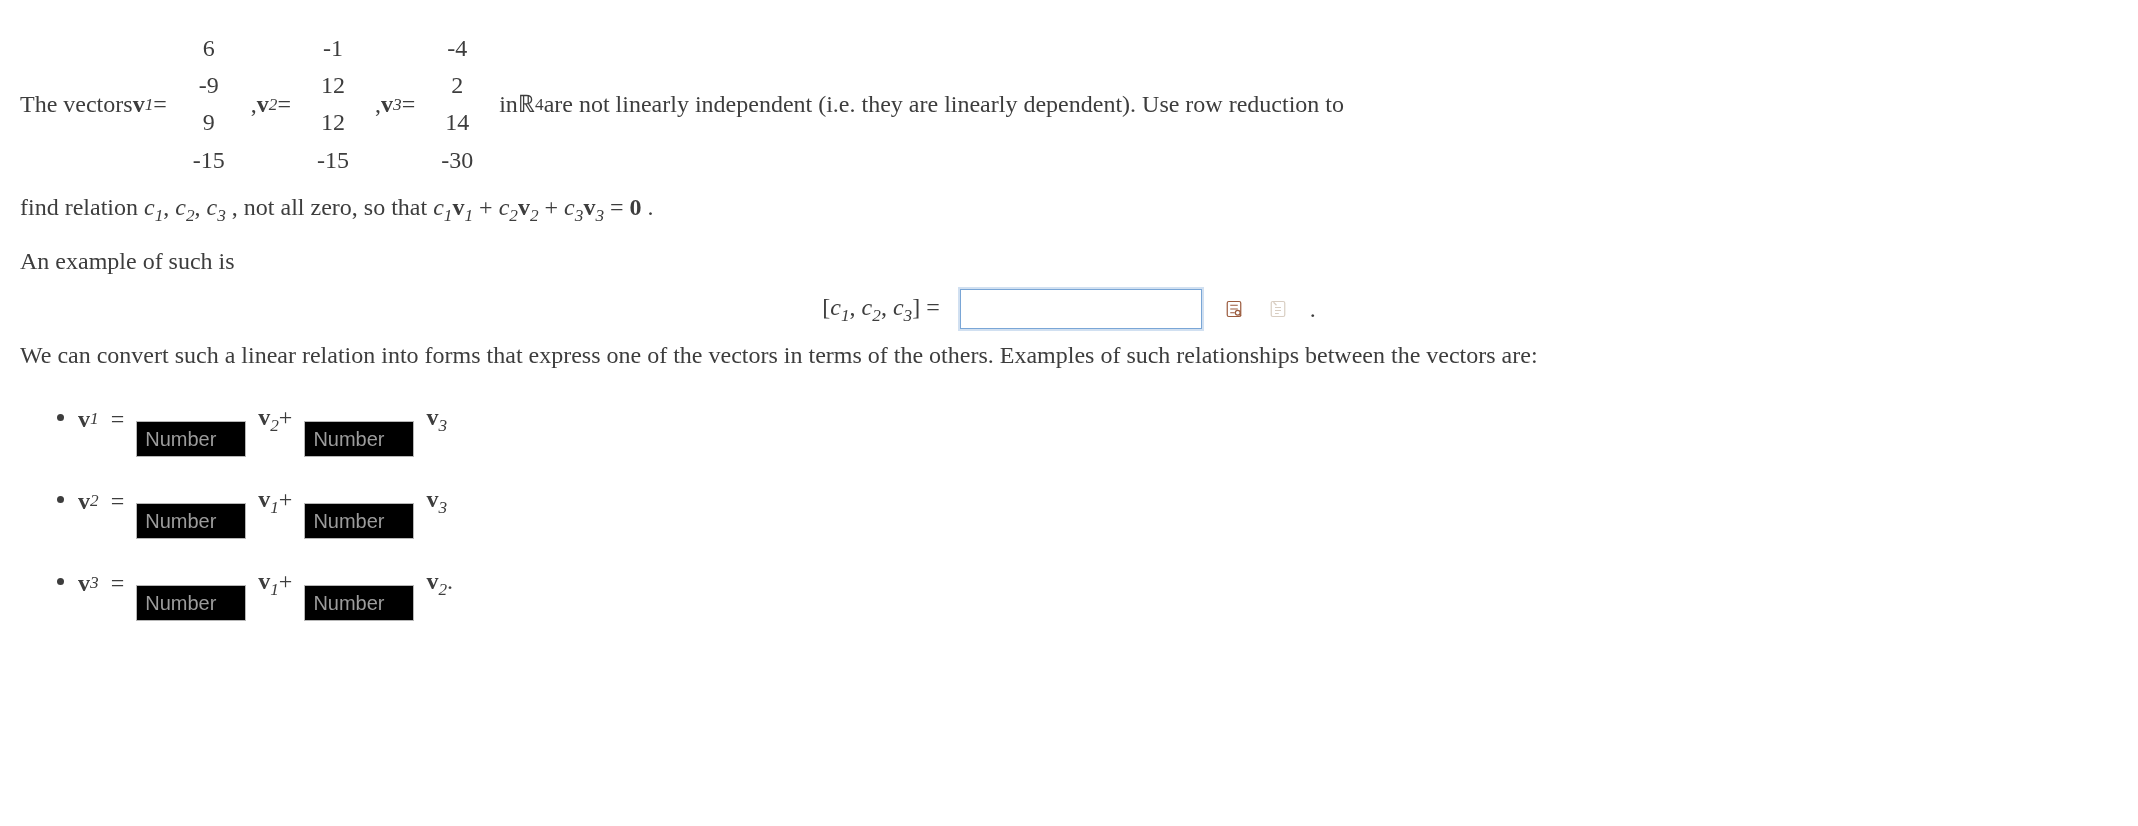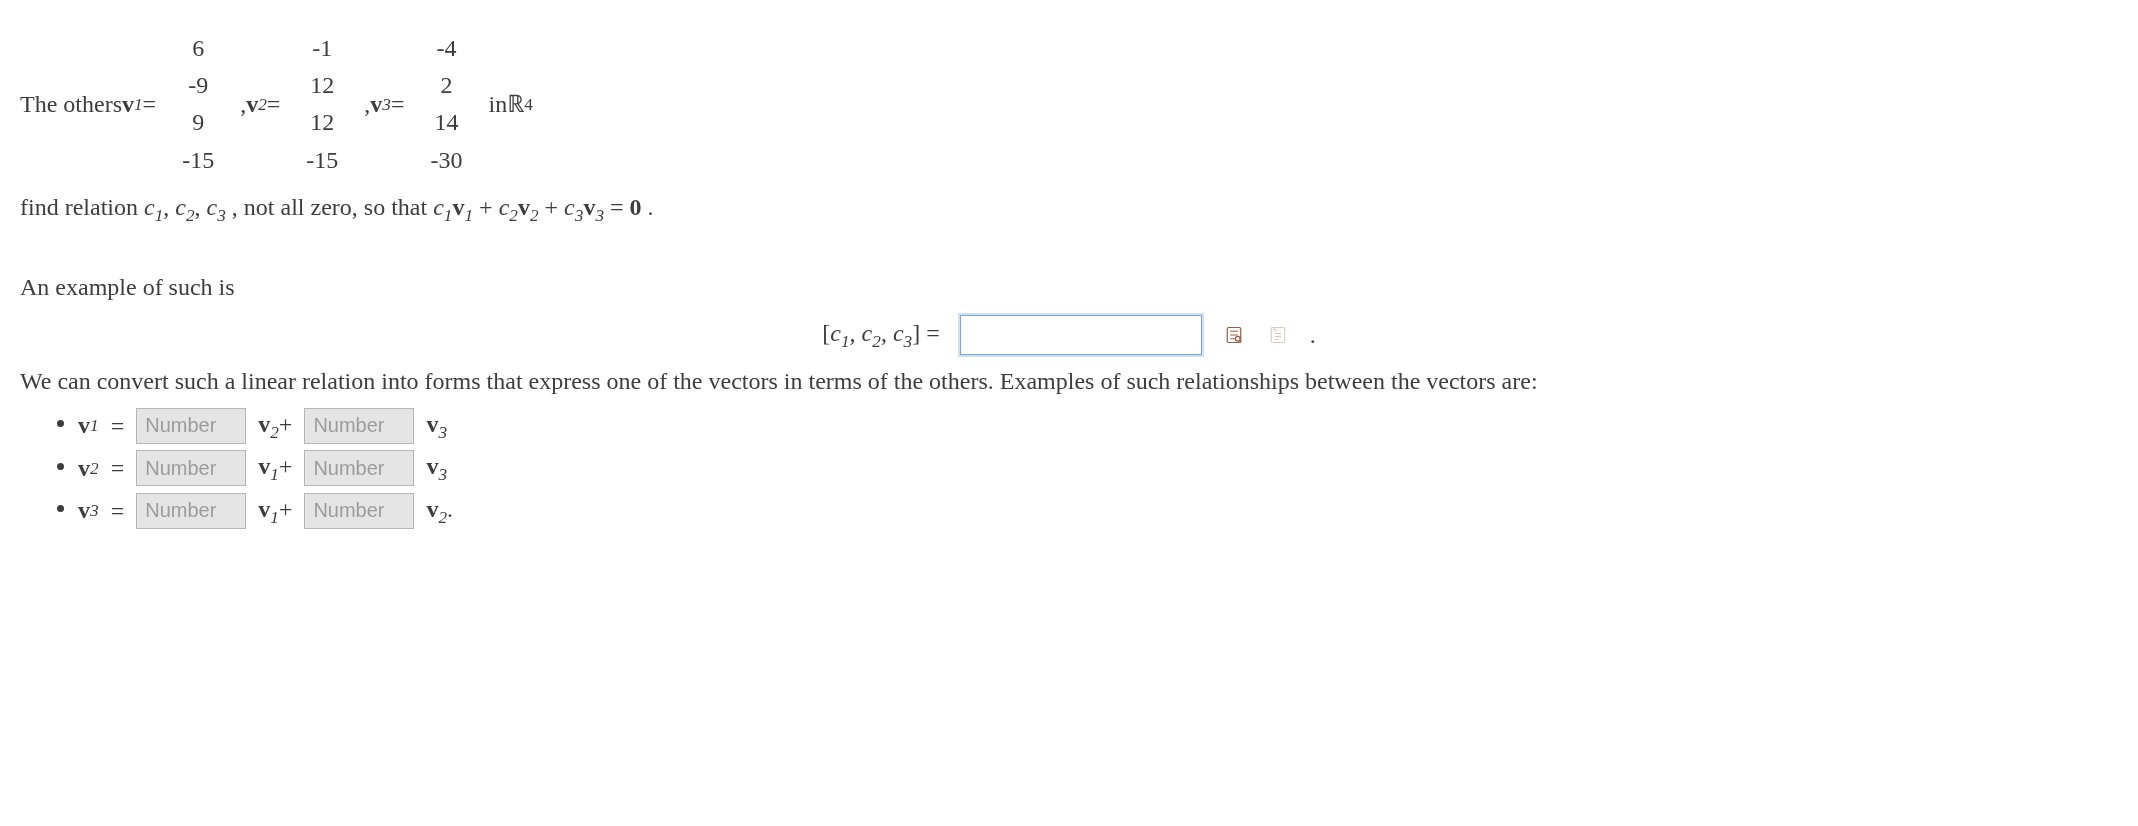--- a/index.html
+++ b/index.html
@@ -13,21 +13,21 @@
   .bold{font-weight:bold;}
   .sub{font-size:0.72em;vertical-align:-0.32em;font-style:italic;}
   .sup{font-size:0.72em;vertical-align:0.6em;}
   .vec{font-weight:bold;font-family:"Times New Roman",serif;}
   .italic{font-style:italic;}
   .bbR{font-family:"Times New Roman",serif;}
   .nowrap{white-space:nowrap;}
 
   
   .para{margin:0 0 6px 0;}
-  .sectiongap{margin-top:44px;}
+  .sectiongap{margin-top:18px;}
 
   
   .mat{
     display:inline-flex;
     align-items:stretch;
     vertical-align:middle;
     margin:0 2px;
   }
   .paren{
     width:18px;
@@ -81,21 +81,22 @@
     color:#333;
   }
   .num-input{
     font-family:Arial,Helvetica,sans-serif;
     color:#777;
     font-size:20px;
     height:30px;
     width:92px;
     border:1px solid #b7b7b7;
     padding:2px 8px;
-    background:#e5e5e5;
+    background:#000000;
+    margin-top:40px;
   }
   .num-input::placeholder{color:#9c9c9c;}
 
   .toolbtn{
     display:inline-flex;
     width:22px;height:26px;
     align-items:center;justify-content:center;
     color:#9a5a3c;
     background:transparent;
     border:none;
@@ -108,21 +109,21 @@
   
   ul.rel{list-style:disc;padding-left:58px;margin:10px 0 0 0;}
   ul.rel li{margin:6px 0;}
   ul.rel li > *{vertical-align:middle;}
   .termgap{margin:0 6px;}
 </style>
 </head>
 <body>
 
 <div class="para eqrow">
-  <span>The others </span>
+  <span>The vectors </span>
 
   <span class="nowrap">
     <span class="vec">v</span>
       <span class="sub">1</span>
     <span> = </span>
   </span>
   <span class="mat">
     <span class="paren">
       <svg viewBox="0 0 18 100" preserveAspectRatio="none">
           <path d="M14 2 C4 20 4 80 14 98" stroke="#3d3d3d" stroke-width="1.6" fill="none"></path>
@@ -191,20 +192,21 @@
           <path d="M4 2 C14 20 14 80 4 98" stroke="#3d3d3d" stroke-width="1.6" fill="none"></path>
         </svg>
     </span>
   </span>
 
   <span> in </span>
   <span class="nowrap">
     <span class="bbR">ℝ</span>
       <span class="sup">4</span>
   </span>
+  <span> are not linearly independent (i.e. they are linearly dependent). Use row reduction to</span>
 </div>
 
 <div class="para">
   <span>find relation </span>
   <span class="italic">c</span><span class="sub">1</span><span>, </span>
   <span class="italic">c</span><span class="sub">2</span><span>, </span>
   <span class="italic">c</span><span class="sub">3</span>
   <span> , not all zero, so that </span>
   <span class="italic">c</span><span class="sub">1</span><span class="vec">v</span><span class="sub">1</span>
   <span> + </span>

